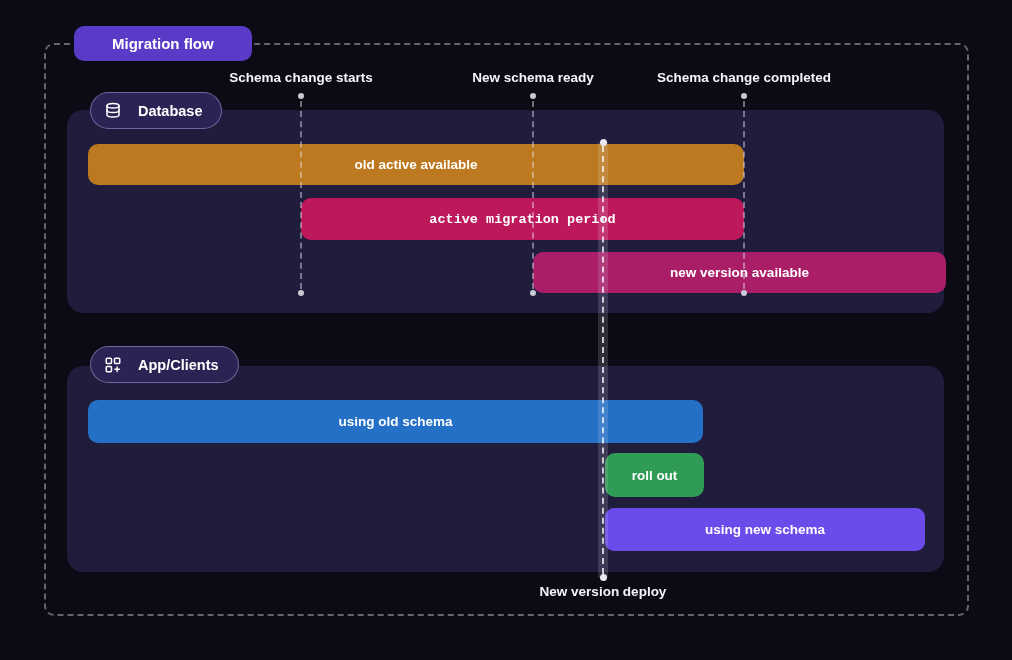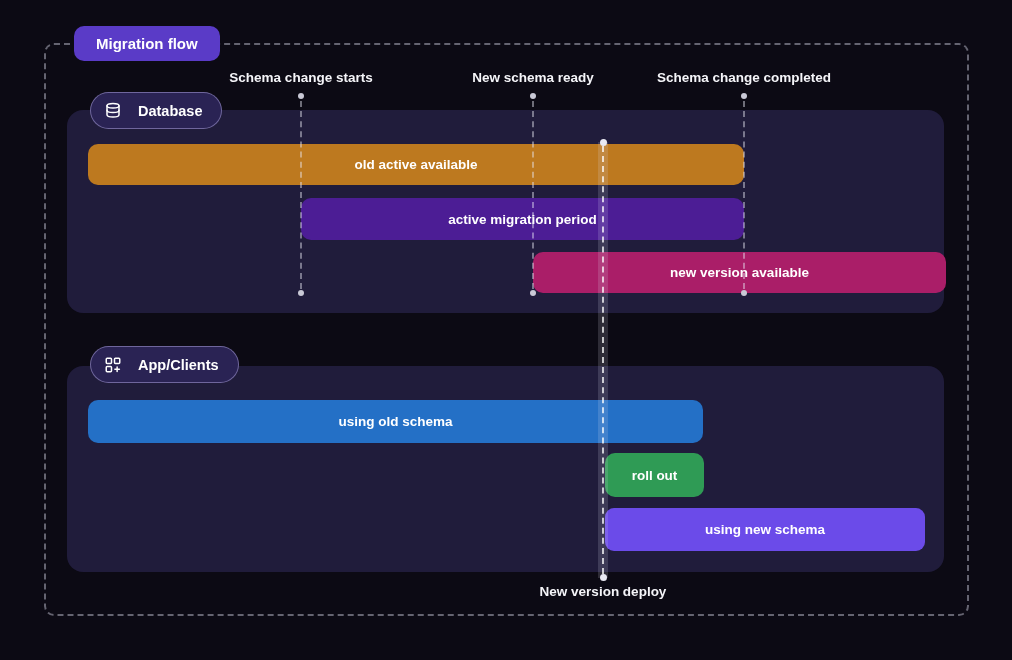--- a/index.html
+++ b/index.html
@@ -13,21 +13,21 @@
 
   
   .frame{
     position:absolute;left:44px;top:43px;width:921px;height:569px;
     border:2px dashed rgba(176,176,190,0.55);border-radius:10px;
   }
 
   
   .title-badge{
     position:absolute;left:74px;top:26px;height:35px;line-height:35px;
-    padding:0 22px;border-radius:10px;color:#fff;font-size:15px;font-weight:700;
+    padding:0 38px;border-radius:10px;color:#fff;font-size:15px;font-weight:700;
     z-index:7;
   }
 
   
   .panel{
     position:absolute;left:67px;width:877px;border-radius:16px;z-index:1;
   }
   .panel-database{top:110px;height:203px;}
   .panel-app{top:366px;height:206px;}
 
@@ -118,21 +118,21 @@
     <div class="m-dot bottom"></div>
   </div>
   <div class="milestone m3">
     <div class="m-label">Schema change completed</div>
     <div class="m-dot top"></div>
     <div class="m-line"></div>
     <div class="m-dot bottom"></div>
   </div>
 
   <div class="bar bar-old" style="background: rgb(189, 121, 31);">old active available</div>
-  <div class="bar bar-active" style="background: #4c1d95;">active migration period</div>
+  <div class="bar bar-active" style="background: #be185d; font-family: Liberation Mono, monospace;">active migration period</div>
   <div class="bar bar-newver" style="background: rgb(170, 30, 104);">new version available</div>
 
   <div class="bar bar-usingold" style="background: rgb(36, 112, 198);">using old schema</div>
   <div class="bar bar-rollout" style="background: rgb(47, 155, 85);">roll out</div>
   <div class="bar bar-usingnew" style="background: rgb(107, 75, 233);">using new schema</div>
 
   <div class="deploy-band">
     <div class="deploy-line"></div>
   </div>
   <div class="deploy-dot top"></div>

